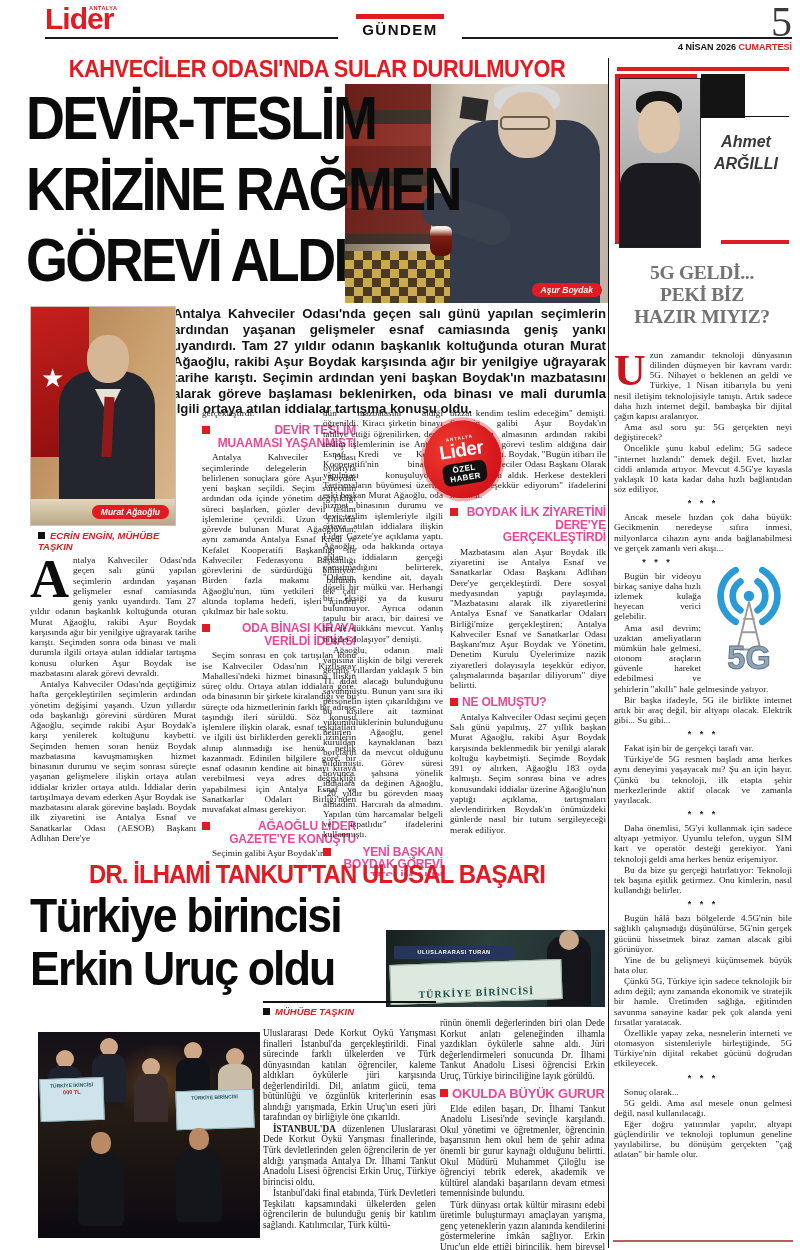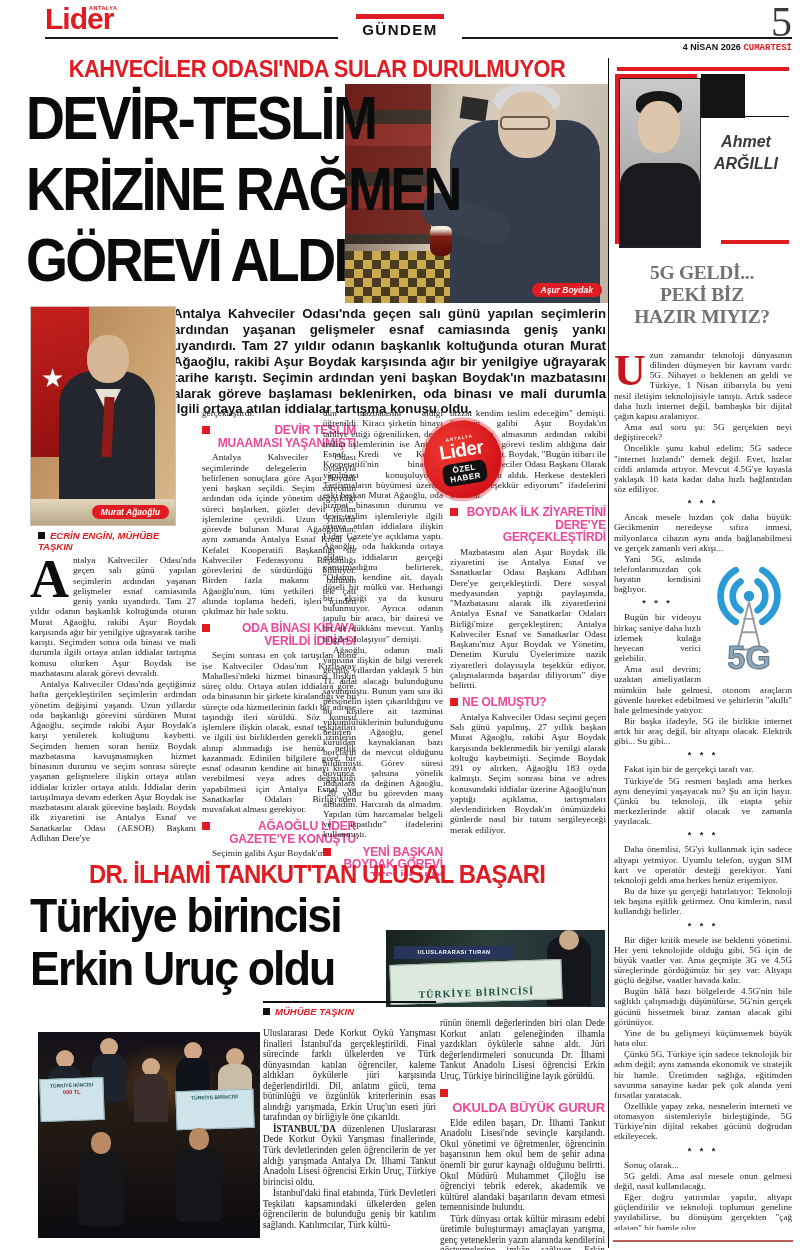--- a/index.html
+++ b/index.html
@@ -12,21 +12,21 @@
   .logo{position:absolute;left:45px;top:4px;z-index:2;}
   .logo .brand{font:900 30px/30px "Liberation Sans",sans-serif;color:var(--red);letter-spacing:-1px;}
   .logo .city{position:absolute;right:-4px;top:1px;font:700 5.5px/6px "Liberation Sans",sans-serif;color:var(--red);letter-spacing:.5px;}
   .section-label{position:absolute;left:338px;top:14px;width:124px;text-align:center;background:#fff;z-index:2;padding-bottom:2px;}
   .section-label .bar{width:88px;height:5px;background:var(--red);margin:0 auto 3px;}
   .section-label .txt{font:700 15px/16px "Liberation Sans",sans-serif;letter-spacing:1.5px;color:#111;}
   .pageno{position:absolute;left:722px;top:0;width:70px;text-align:right;
           font:400 42px/44px "Liberation Serif",serif;color:#3a3a3a;}
   .dateline{position:absolute;left:480px;top:42px;width:312px;text-align:right;
             font:800 9px/11px "Liberation Sans",sans-serif;color:#111;}
-  .dateline .day{color:var(--red);font-family:Liberation Mono, monospace;}
+  .dateline .day{color:var(--red);}
 
   
   .kicker{position:absolute;left:28px;top:57px;width:578px;text-align:center;z-index:4;
           color:var(--red);font:900 23px/24px "Liberation Sans",sans-serif;letter-spacing:-.5px;
           transform:scaleX(.95);transform-origin:center top;}
   .mainhead{position:absolute;left:26px;top:82px;z-index:3;color:#0b0b0b;
             font:900 62px/71px "Liberation Sans",sans-serif;letter-spacing:-3px;
             transform:scaleX(.87);transform-origin:0 0;}
   .photo{position:absolute;overflow:hidden;}
   .pill{position:absolute;right:6px;bottom:6px;background:var(--red);color:#fff;
@@ -110,21 +110,21 @@
   .pg-head{position:absolute;width:18px;height:18px;border-radius:50%;background:#cfa987;}
   .pg-body{position:absolute;width:34px;height:48px;border-radius:12px 12px 0 0;background:#1d222c;}
   .pg-check{position:absolute;background:#cfe4ea;border:1px solid #8fb2bd;transform:rotate(-2deg);
             font:800 5px/7px "Liberation Sans",sans-serif;color:#23565e;text-align:center;padding-top:3px;}
   .pg-check .tl{display:block;color:#b02020;font-size:5.5px;}
   .pg-front{position:absolute;width:46px;height:74px;background:#15161a;border-radius:16px 16px 6px 6px;}
   .pg-fhead{position:absolute;width:20px;height:22px;background:#b98a63;border-radius:45%;}
 
   .colA{left:263px;top:1022px;width:173px;height:227px;font-size:9.3px;line-height:10.55px;}
   .colB{left:440px;top:1012px;width:165px;height:237px;font-size:9.3px;line-height:10.55px;}
-  .colA .subhead,.colB .subhead{font-size:13px;line-height:13.5px;flex-direction:column;}
+  .colA .subhead,.colB .subhead{font-size:13px;line-height:13.5px;}
 
   
   .sidebar{position:absolute;left:608px;top:58px;width:186px;height:1190px;border-left:1.5px solid #111;}
   .sb-redtop{position:absolute;left:8px;top:9px;width:172px;height:4px;background:var(--red);}
   .sb-blacksq{position:absolute;left:92px;top:16px;width:44px;height:44px;background:#141414;}
   .author-photo{position:absolute;left:10px;top:20px;width:80px;height:168px;border:1px solid #222;
                 background:linear-gradient(180deg,#c9c9c9,#9b9b9b);box-shadow:-4px -4px 0 0 var(--red);}
   .ap-head{position:absolute;left:18px;top:22px;width:42px;height:52px;background:#dcc5aa;border-radius:46%;}
   .ap-hair{position:absolute;left:16px;top:12px;width:46px;height:24px;background:#161616;border-radius:50% 50% 30% 30%;}
   .ap-shirt{position:absolute;left:0;bottom:0;width:100%;height:84px;background:#1b1b1f;border-radius:22px 22px 0 0;}
@@ -351,33 +351,31 @@
         <path d="M59 13 a31 31 0 0 1 0 54"></path>
         <path d="M54 25 a18 18 0 0 1 0 30"></path>
       </g>
       <circle cx="45" cy="40" r="5.5" fill="#2b9bd7"></circle>
       <g stroke="#9a9a9a" stroke-width="2">
         <path d="M45 46 L33 96 M45 46 L57 96 M37 78 L53 78 M39 64 L51 64 M35 96 L55 96"></path>
       </g>
       <text x="45" y="116" font-size="34" font-weight="900" fill="#8fa6b8" stroke="#5d7285" stroke-width="1" text-anchor="middle" font-family="Liberation Sans, sans-serif">5G</text>
     </svg>
   </div>
-        <p class="bp">Yani 5G, aslında telefonlarımızdan çok hayatın kendisini bağlıyor.</p>
         <div class="stars">* * *</div>
         <p class="bp">Bugün bir videoyu birkaç saniye daha hızlı izlemek kulağa heyecan verici gelebilir.</p>
         <p class="bp">Ama asıl devrim; uzaktan ameliyatların mümkün hale gelmesi, otonom araçların güvenle hareket edebilmesi ve şehirlerin "akıllı" hale gelmesinde yatıyor.</p>
         <p class="bp">Bir başka ifadeyle, 5G ile birlikte internet artık bir araç değil, bir altyapı olacak. Elektrik gibi... Su gibi...</p>
         <div class="stars">* * *</div>
         <p class="bp">Fakat işin bir de gerçekçi tarafı var.</p>
         <p class="bp">Türkiye'de 5G resmen başladı ama herkes aynı deneyimi yaşayacak mı? Şu an için hayır. Çünkü bu teknoloji, ilk etapta şehir merkezlerinde aktif olacak ve zamanla yayılacak.</p>
         <div class="stars">* * *</div>
         <p class="bp">Daha önemlisi, 5G'yi kullanmak için sadece altyapı yetmiyor. Uyumlu telefon, uygun SIM kart ve operatör desteği gerekiyor. Yani teknoloji geldi ama herkes henüz erişemiyor.</p>
         <p class="bp">Bu da bize şu gerçeği hatırlatıyor: Teknoloji tek başına eşitlik getirmez. Onu kimlerin, nasıl kullandığı belirler.</p>
         <div class="stars">* * *</div>
-        <p class="bp">Bir diğer kritik mesele ise beklenti yönetimi. Her yeni teknolojide olduğu gibi, 5G için de büyük vaatler var. Ama geçmişte 3G ve 4.5G süreçlerinde gördüğümüz bir şey var: Altyapı güçlü değilse, vaatler havada kalır.</p>
         <p class="bp">Bugün hâlâ bazı bölgelerde 4.5G'nin bile sağlıklı çalışmadığı düşünülürse, 5G'nin gerçek gücünü hissetmek biraz zaman alacak gibi görünüyor.</p>
         <p class="bp">Yine de bu gelişmeyi küçümsemek büyük hata olur.</p>
         <p class="bp">Çünkü 5G, Türkiye için sadece teknolojik bir adım değil; aynı zamanda ekonomik ve stratejik bir hamle. Üretimden sağlığa, eğitimden savunma sanayine kadar pek çok alanda yeni fırsatlar yaratacak.</p>
         <p class="bp">Özellikle yapay zeka, nesnelerin interneti ve otomasyon sistemleriyle birleştiğinde, 5G Türkiye'nin dijital rekabet gücünü doğrudan etkileyecek.</p>
         <div class="stars">* * *</div>
         <p class="bp">Sonuç olarak...</p>
         <p class="bp">5G geldi. Ama asıl mesele onun gelmesi değil, nasıl kullanılacağı.</p>
         <p class="bp">Eğer doğru yatırımlar yapılır, altyapı güçlendirilir ve teknoloji toplumun geneline yayılabilirse, bu dönüşüm gerçekten "çağ atlatan" bir hamle olur.</p>
       </div>
     <div class="sb-bottomline"></div>

